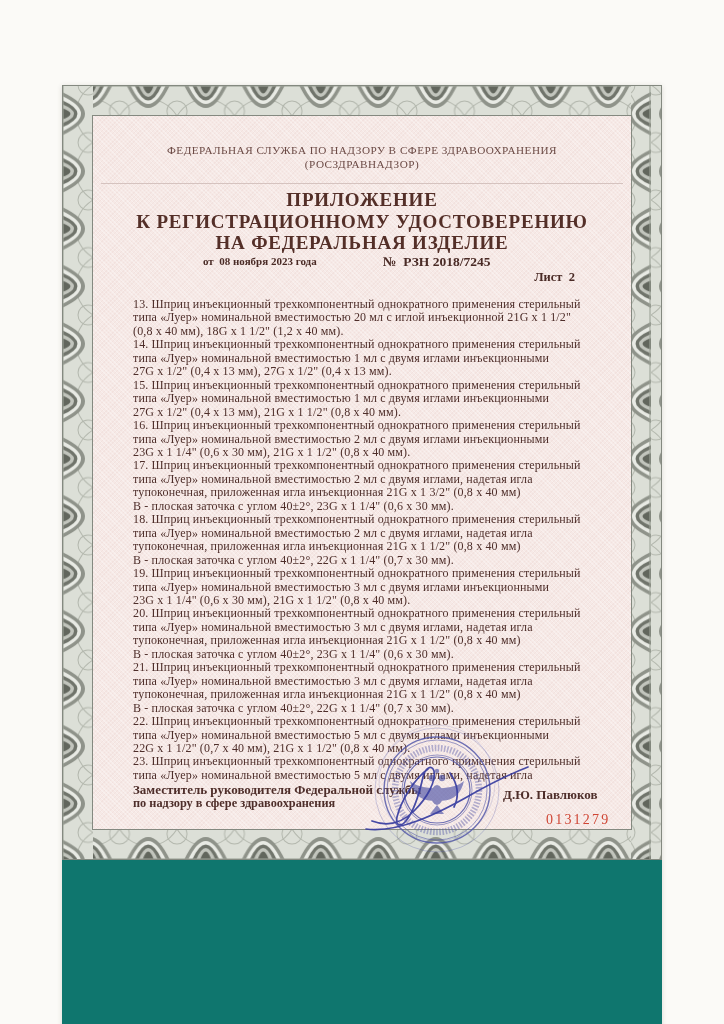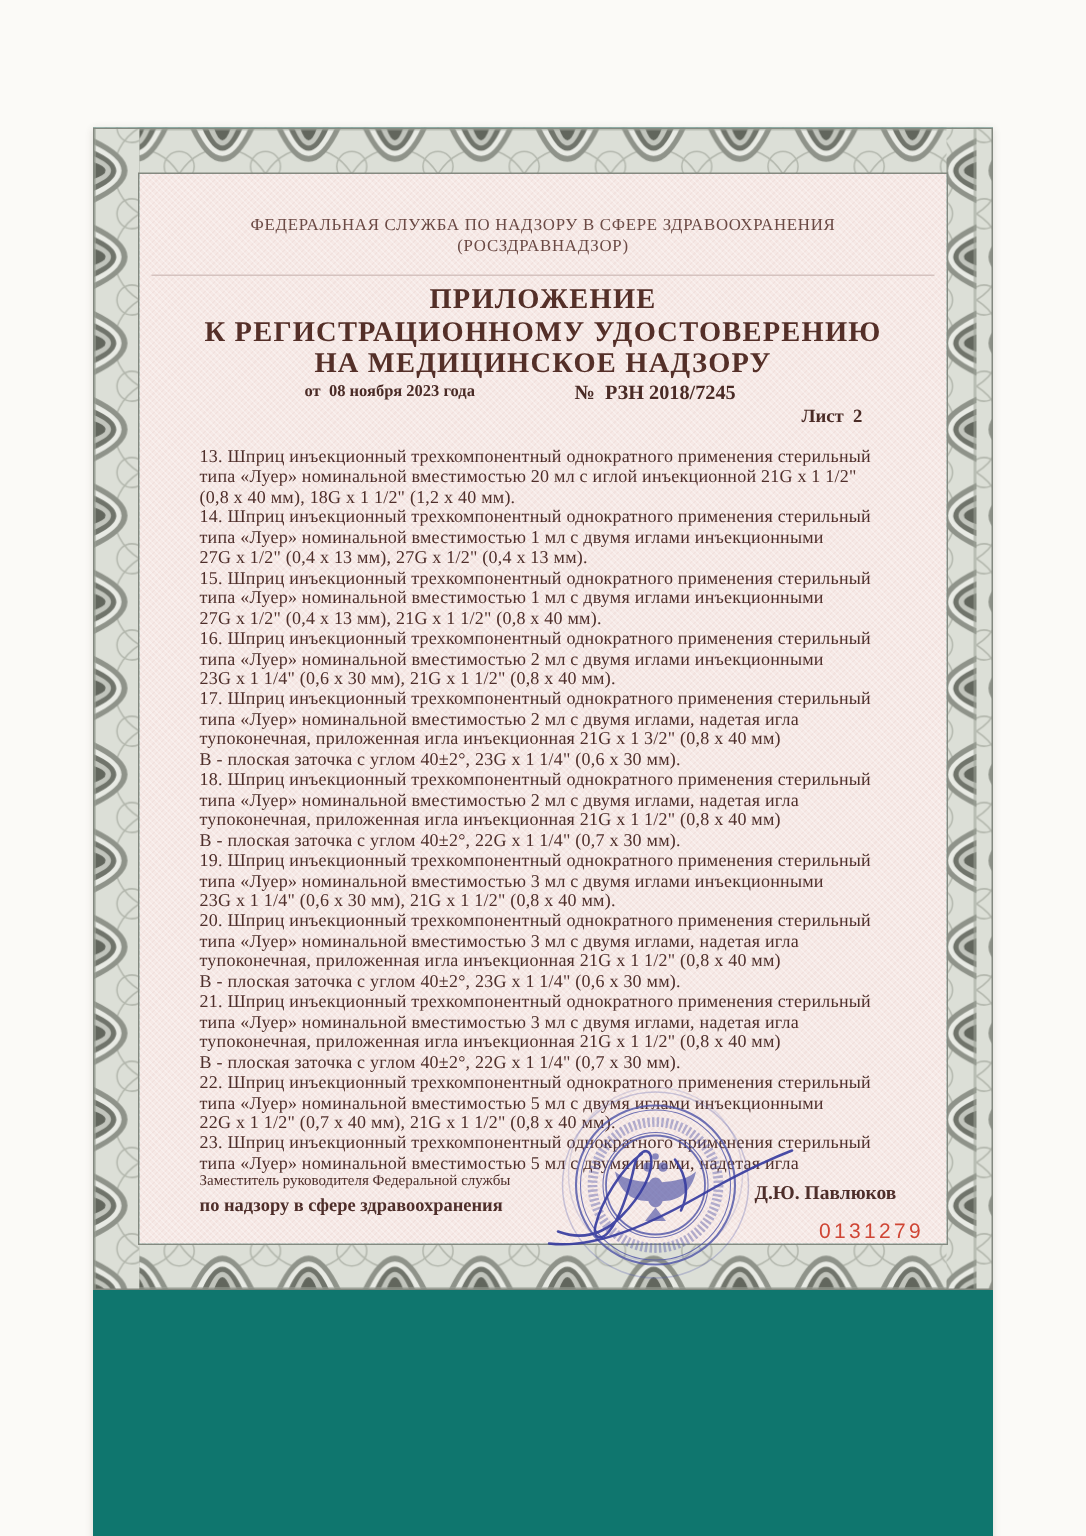--- a/index.html
+++ b/index.html
@@ -18,24 +18,24 @@
         font-size:11.2px;line-height:13.5px;letter-spacing:.5px;color:#6b4a45;}
   .divider{position:absolute;top:67px;left:8px;width:522px;height:1px;background:#c9b6b1;opacity:.75;}
   .title{position:absolute;top:73px;left:0;width:100%;text-align:center;font-weight:bold;
         font-size:19px;line-height:21.5px;letter-spacing:.8px;color:#542f28;}
   .date-label{position:absolute;left:110px;top:139px;font-weight:bold;font-size:11px;white-space:pre;color:#4a2b26;}
   .number-label{position:absolute;left:290px;top:138px;font-weight:bold;font-size:13.5px;white-space:pre;color:#4a2b26;}
   .sheet{position:absolute;right:56px;top:154px;font-weight:bold;font-size:12.5px;white-space:pre;color:#4a2b26;margin-left:38px;}
   .items{position:absolute;left:40px;top:182px;width:482px;
         font-size:12px;line-height:13.45px;letter-spacing:.15px;}
   .item{white-space:pre-line;}
-  .pos1{position:absolute;left:40px;top:666px;font-weight:normal;font-size:10px;}
+  .pos1{position:absolute;left:40px;top:666px;font-weight:bold;font-size:13px;}
   .pos2{position:absolute;left:40px;top:680px;font-weight:bold;font-size:12.3px;text-align:center;}
   .name{position:absolute;left:410px;top:671px;font-weight:bold;font-size:13px;}
-  .serial{position:absolute;left:453px;top:696px;font-family:Liberation Sans, sans-serif;
+  .serial{position:absolute;left:453px;top:696px;font-family:Liberation Serif, serif;
         font-size:14px;letter-spacing:2.2px;color:#cf4534;}
   .stamp{position:absolute;left:290px;top:620px;}
   .signature{position:absolute;left:300px;top:658px;}
 </style>
 </head>
 <body>
 
 <div class="page">
   <div class="certificate">
 
@@ -76,21 +76,21 @@
 
     <div class="inner">
       <div class="org">
         <div>ФЕДЕРАЛЬНАЯ СЛУЖБА ПО НАДЗОРУ В СФЕРЕ ЗДРАВООХРАНЕНИЯ</div>
         <div>(РОСЗДРАВНАДЗОР)</div>
       </div>
       <div class="divider"></div>
       <div class="title">
         <div>ПРИЛОЖЕНИЕ</div>
         <div>К РЕГИСТРАЦИОННОМУ УДОСТОВЕРЕНИЮ</div>
-        <div>НА МЕДИЦИНСКОЕ НАДЗОРУ</div>
+        <div>НА ФЕДЕРАЛЬНАЯ ИЗДЕЛИЕ</div>
       </div>
       <div class="date-label">от  08 ноября 2023 года</div>
       <div class="number-label">№  РЗН 2018/7245</div>
       <div class="sheet">Лист  2</div>
 
       <div class="items">
           <div class="item">13. Шприц инъекционный трехкомпонентный однократного применения стерильный
 типа «Луер» номинальной вместимостью 20 мл с иглой инъекционной 21G x 1 1/2"
 (0,8 x 40 мм), 18G x 1 1/2" (1,2 x 40 мм).</div>
           <div class="item">14. Шприц инъекционный трехкомпонентный однократного применения стерильный

